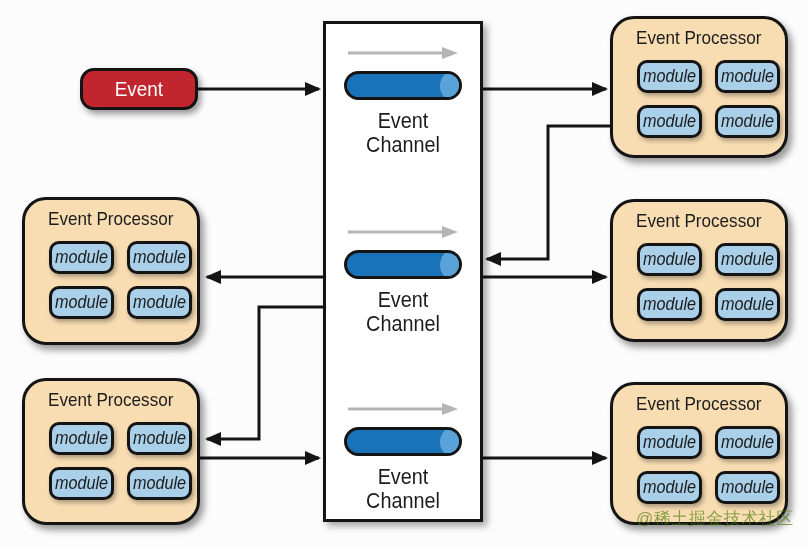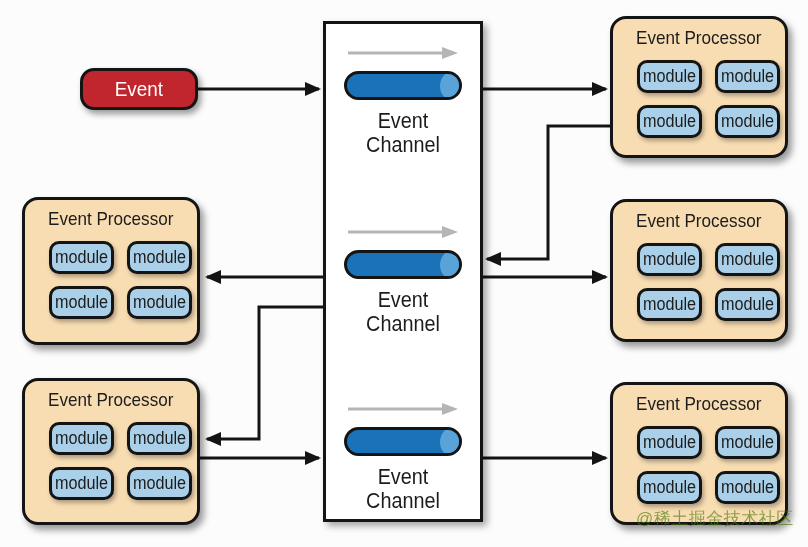--- a/index.html
+++ b/index.html
@@ -25,29 +25,29 @@
   .flow{display:block;margin-bottom:10px;}
   .pipe{position:relative;width:118px;height:29px;background:#1a72b8;
     border:3.5px solid #141414;border-radius:15px;overflow:hidden;}
   .pipe::after{content:"";position:absolute;right:-7px;top:-3px;width:26px;height:30px;
     background:#59a3d8;border-radius:50%;}
   .clabel{margin-top:9px;text-align:center;font-size:22px;line-height:1.07;color:#1c1c1c;}
   .clabel span{display:block;transform:scaleX(.9);}
 
   
   .processor{position:absolute;width:178px;z-index:2;background:#f8ddb3;
-    border:3px solid #141414;border-radius:16px;box-shadow:4px 5px 7px rgba(0,0,0,.40);}
+    border:3px solid #141414;border-radius:24px;box-shadow:4px 5px 7px rgba(0,0,0,.40);}
   .p-tr{left:610px;top:16px;height:142px;}
   .p-ml{left:22px;top:197px;height:148px;}
   .p-mr{left:610px;top:199px;height:143px;}
   .p-bl{left:22px;top:378px;height:147px;}
   .p-br{left:610px;top:382px;height:143px;}
   .ptitle{margin-top:8px;text-align:center;font-size:19px;color:#1c1c1c;}
   .pgrid{margin-top:11px;padding:0 24px;display:grid;grid-template-columns:1fr 1fr;
-    column-gap:13px;row-gap:12px;}
+    column-gap:13px;row-gap:12px;font-style:italic;}
   .module{height:33px;background:#aacfe9;border:3px solid #141414;border-radius:10px;
     box-shadow:2px 3px 4px rgba(0,0,0,.30);
     display:flex;align-items:center;justify-content:center;font-size:18px;color:#1c1c1c;}
 
   .watermark{position:absolute;left:636px;top:507px;z-index:3;font-size:17px;
     color:#4d7c0f;opacity:.65;letter-spacing:.5px;white-space:nowrap;}
 </style>
 </head>
 <body>
 

